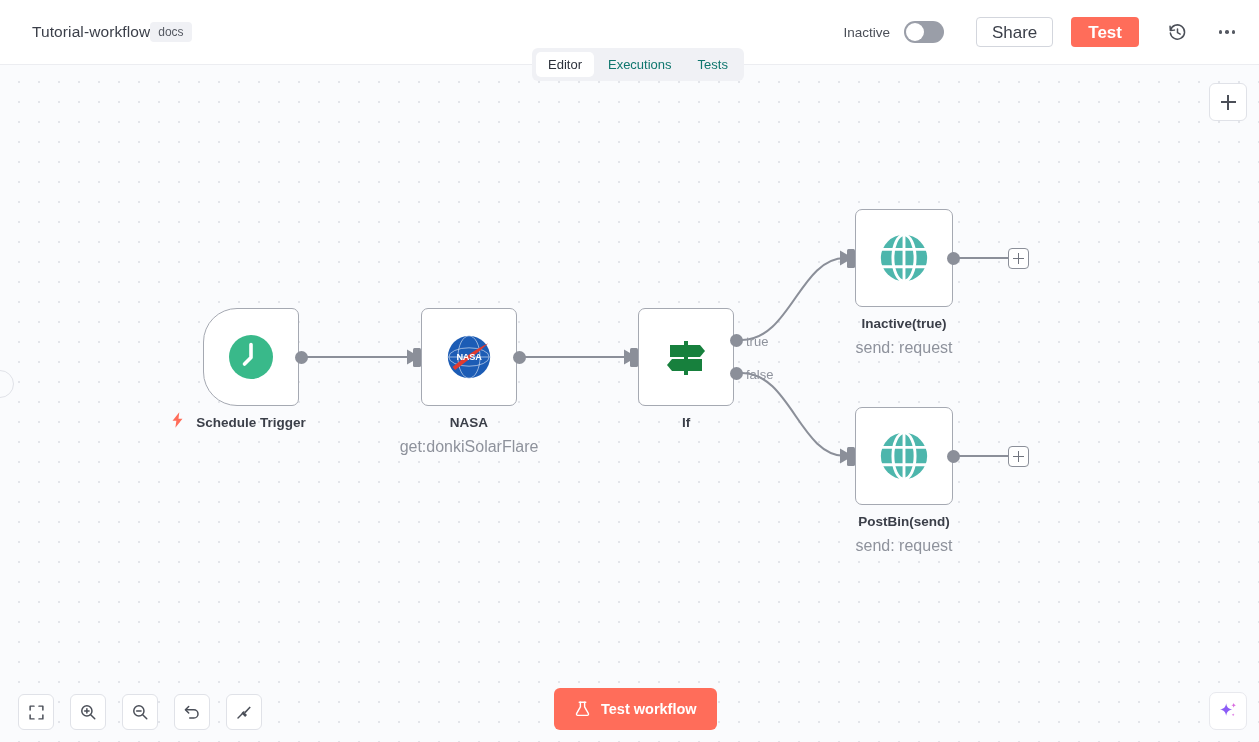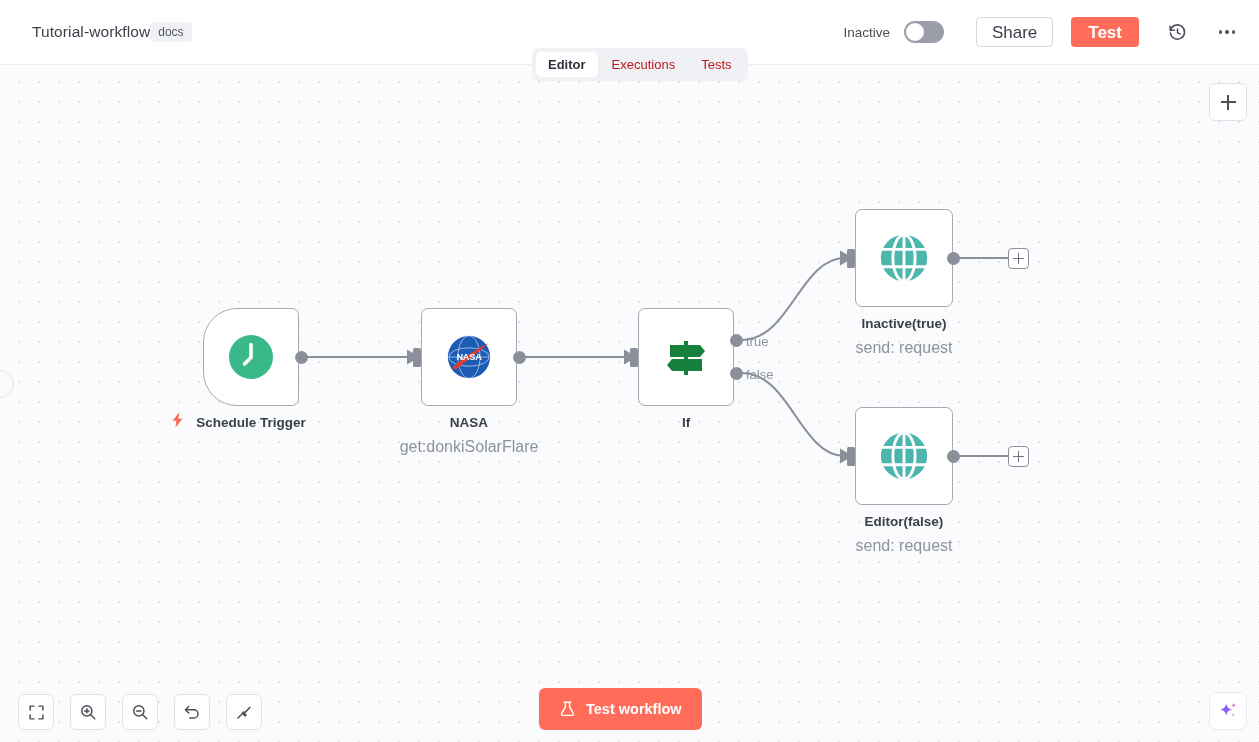--- a/index.html
+++ b/index.html
@@ -67,24 +67,24 @@
   }
 
   
   #tabs {
     position: absolute; top: 48px; left: 532px;
     height: 33px; background: #f0f1f5; border-radius: 6px;
     display: flex; align-items: center; padding: 0 4px; gap: 2px;
     z-index: 50;
   }
   .tab {
-    font-size: 13px; color: #b91c1c; padding: 5px 12px;
+    font-size: 13px; color: #0f766e; padding: 5px 12px;
     border-radius: 5px; cursor: pointer; line-height: 1.2; white-space: nowrap;
   }
-  .tab.active { background: #ffffff; color: #2d323c; font-weight: 700; }
+  .tab.active { background: #ffffff; color: #2d323c; font-weight: 400; }
 
   
   #canvas {
     position: absolute; top: 65px; left: 0; width: 1259px; height: 677px;
     background-color: #fafbfd;
     background-image: radial-gradient(circle, #e3e5ea 1.1px, transparent 1.1px);
     background-size: 20px 20px;
     background-position: 9px 7px;
     overflow: hidden;
   }
@@ -158,21 +158,21 @@
   #add-node-btn::after  { width: 2.2px; height: 15px; }
 
   #bottom-tools { position: absolute; left: 18px; bottom: 12px; display: flex; gap: 16px; }
   .tool-btn {
     width: 36px; height: 36px; background: #ffffff;
     border: 1px solid #e0e2e8; border-radius: 6px;
     display: flex; align-items: center; justify-content: center; cursor: pointer;
   }
 
   #test-workflow-btn {
-    position: absolute; left: 539px; bottom: 12px;
+    position: absolute; left: 554px; bottom: 12px;
     height: 42px; padding: 0 20px;
     background: #ff6d5a; border: none; border-radius: 6px;
     color: #ffffff; font-size: 14.5px; font-weight: 700;
     display: flex; align-items: center; gap: 10px; cursor: pointer;
     font-family: "Liberation Sans", sans-serif;
     margin-top: 40px;
   }
 
   #ai-btn {
     position: absolute; right: 12px; bottom: 12px;
@@ -314,21 +314,21 @@
           <line x1="5" y1="19" x2="51" y2="19"></line>
           <line x1="5" y1="37" x2="51" y2="37"></line>
           <line x1="28" y1="4" x2="28" y2="52"></line>
           <ellipse cx="28" cy="28" rx="11.5" ry="24"></ellipse>
         </g>
       </svg>
     </div>
     <div class="port-in" style="left:847px; top:382px;"></div>
     <div class="port-out" style="left:947px; top:385px;"></div>
     <div class="plus-stub" style="left:1008px; top:381px;"></div>
-    <div class="node-caption" style="left:806px; top:449px; width:196px;">Editor(false)</div>
+    <div class="node-caption" style="left:806px; top:449px; width:196px;">PostBin(send)</div>
     <div class="node-sub" style="left:806px; top:472px; width:196px;">send: request</div>
 
     <div class="canvas-btn" id="add-node-btn"></div>
 
     <div id="bottom-tools">
       <div class="tool-btn">
         <svg width="17" height="17" viewBox="0 0 24 24" fill="none" stroke="#4b4f58" stroke-width="2.1" stroke-linecap="round" stroke-linejoin="round">
           <polyline points="3,8.5 3,3 8.5,3"></polyline>
           <polyline points="15.5,3 21,3 21,8.5"></polyline>
           <polyline points="21,15.5 21,21 15.5,21"></polyline>

